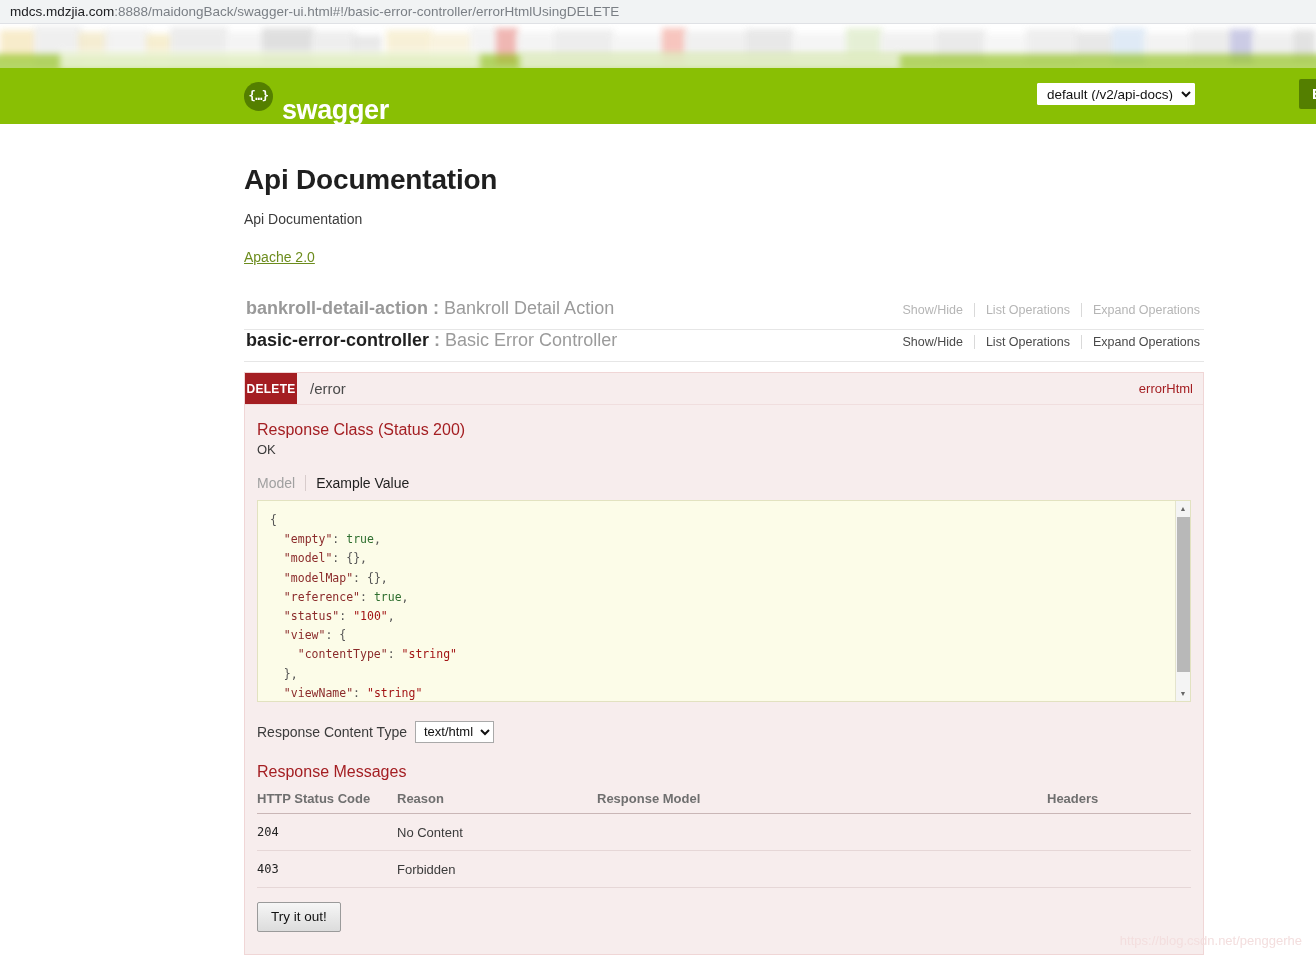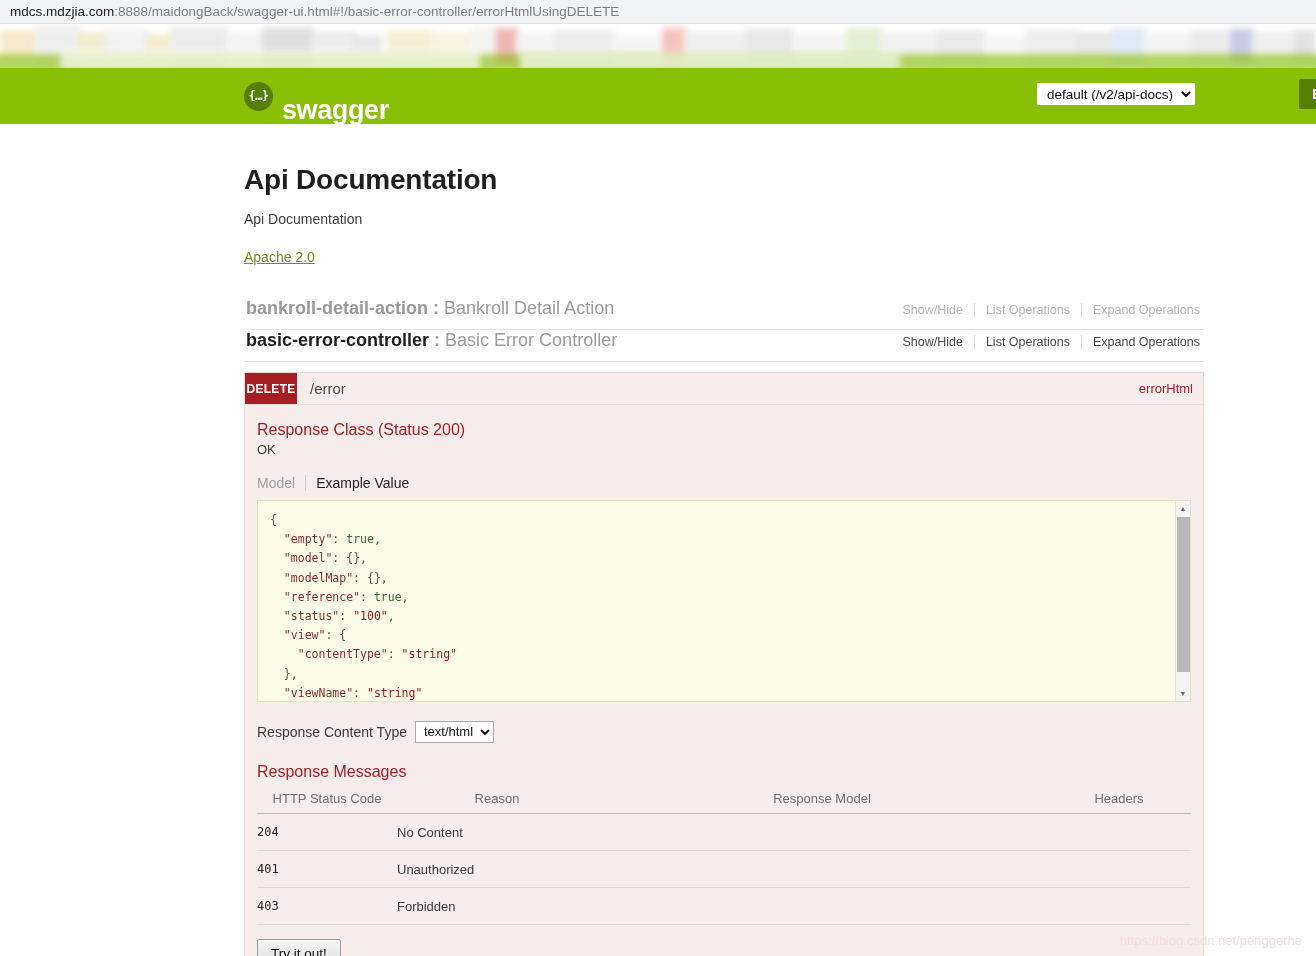--- a/index.html
+++ b/index.html
@@ -311,22 +311,22 @@
   }
 
   
   .resp-messages-title { margin: 20px 0 6px 0; }
   table.resp {
     width: 100%;
     border-collapse: collapse;
     font-size: 13px;
   }
   table.resp th {
-    text-align: center;
-    font-weight: normal;
+    text-align: left;
+    font-weight: bold;
     color: #6f6f6f;
     padding: 4px 0 7px 0;
     border-bottom: 1px solid #c9b6b6;
   }
   table.resp td {
     padding: 11px 0 10px 0;
     border-bottom: 1px solid #e6d7d7;
     color: #3b3b3b;
     vertical-align: top;
   }
@@ -512,26 +512,20 @@
           </tr>
         </thead>
         <tbody>
           <tr>
             <td class="code">204</td>
             <td>No Content</td>
             <td></td>
             <td></td>
           </tr>
           <tr>
-            <td class="code">401</td>
-            <td>Unauthorized</td>
-            <td></td>
-            <td></td>
-          </tr>
-          <tr>
             <td class="code">403</td>
             <td>Forbidden</td>
             <td></td>
             <td></td>
           </tr>
         </tbody>
       </table>
 
       <button class="tryit">Try it out!</button>
 

